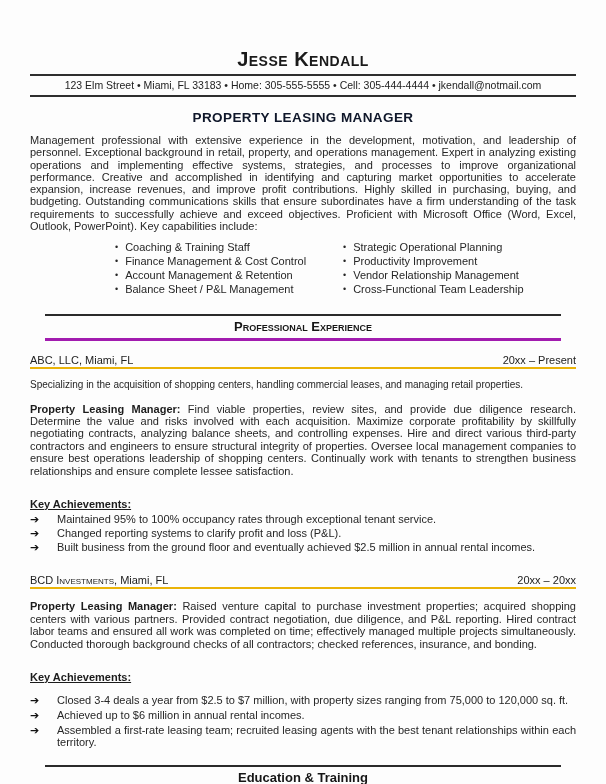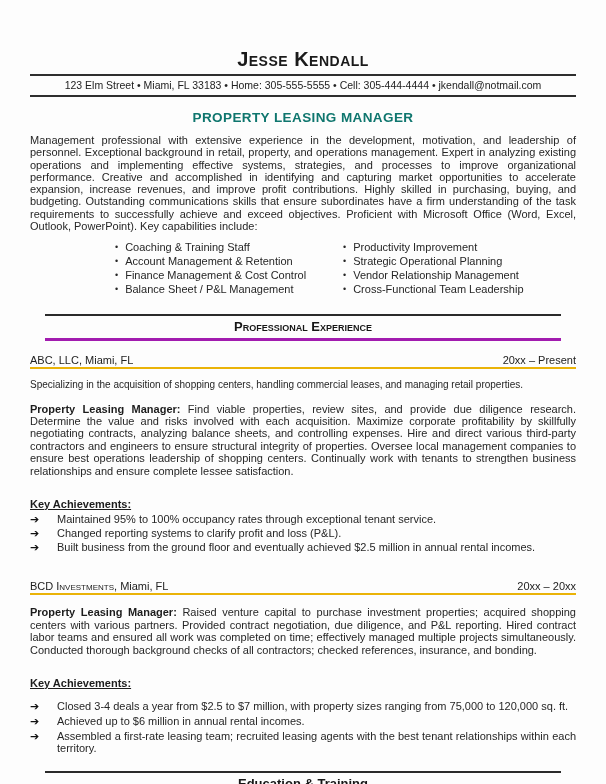--- a/index.html
+++ b/index.html
@@ -27,21 +27,21 @@
     font-size: 10.5px;
     padding: 3px 0 4px 0;
     color: #222;
   }
   .doc-title {
     margin-top: 13px;
     text-align: center;
     font-weight: bold;
     font-size: 13.5px;
     letter-spacing: 0.4px;
-    color: #0f766e;
+    color: #0f172a;
   }
   .summary {
     margin-top: 9px;
     font-size: 11px;
     line-height: 12.3px;
     text-align: justify;
     color: #262626;
   }
   .caps { margin-top: 9px; display: flex; }
   .cap-col { list-style: none; font-size: 11px; line-height: 13px; color: #262626; }
@@ -80,21 +80,21 @@
     text-decoration: underline;
     color: #1c1c1c;
   }
   .ach-list { margin-top: 3px; }
   .ach-list.loose { margin-top: 11px; }
   .ach { display: flex; font-size: 11px; line-height: 12.4px; margin-top: 1.5px; }
   .ach-list.loose .ach { margin-top: 2.5px; }
   .arrow { width: 27px; flex: 0 0 27px; font-size: 11px; color: #111; }
   .ach-text { flex: 1; text-align: justify; }
 
-  .job2 { margin-top: 27px; }
+  .job2 { margin-top: 21px; }
   .sect.edu { margin-top: 16px; }
 
   .degree {
     margin-top: 12px;
     text-align: center;
     font-weight: bold;
     font-size: 11px;
     color: #1c1c1c;
   }
 </style>
@@ -108,27 +108,27 @@
   <div class="contact">123 Elm Street • Miami, FL 33183 • Home: 305-555-5555 • Cell: 305-444-4444 • jkendall@notmail.com</div>
   <div class="hr"></div>
 
   <div class="doc-title">PROPERTY LEASING MANAGER</div>
 
   <p class="summary">Management professional with extensive experience in the development, motivation, and leadership of personnel. Exceptional background in retail, property, and operations management. Expert in analyzing existing operations and implementing effective systems, strategies, and processes to improve organizational performance. Creative and accomplished in identifying and capturing market opportunities to accelerate expansion, increase revenues, and improve profit contributions. Highly skilled in purchasing, buying, and budgeting. Outstanding communications skills that ensure subordinates have a firm understanding of the task requirements to successfully achieve and exceed objectives. Proficient with Microsoft Office (Word, Excel, Outlook, PowerPoint). Key capabilities include:</p>
 
   <div class="caps">
     <ul class="cap-col col-left">
       <li><span class="dot">•</span><span>Coaching &amp; Training Staff</span></li>
+      <li><span class="dot">•</span><span>Finance Management &amp; Cost Control</span></li>
       <li><span class="dot">•</span><span>Account Management &amp; Retention</span></li>
-      <li><span class="dot">•</span><span>Finance Management &amp; Cost Control</span></li>
       <li><span class="dot">•</span><span>Balance Sheet / P&amp;L Management</span></li>
     </ul>
     <ul class="cap-col col-right">
+      <li><span class="dot">•</span><span>Strategic Operational Planning</span></li>
       <li><span class="dot">•</span><span>Productivity Improvement</span></li>
-      <li><span class="dot">•</span><span>Strategic Operational Planning</span></li>
       <li><span class="dot">•</span><span>Vendor Relationship Management</span></li>
       <li><span class="dot">•</span><span>Cross-Functional Team Leadership</span></li>
     </ul>
   </div>
 
   <div class="sect">
     <div class="sect-title smallcaps">Professional Experience</div>
   </div>
 
   <div class="job-head">

